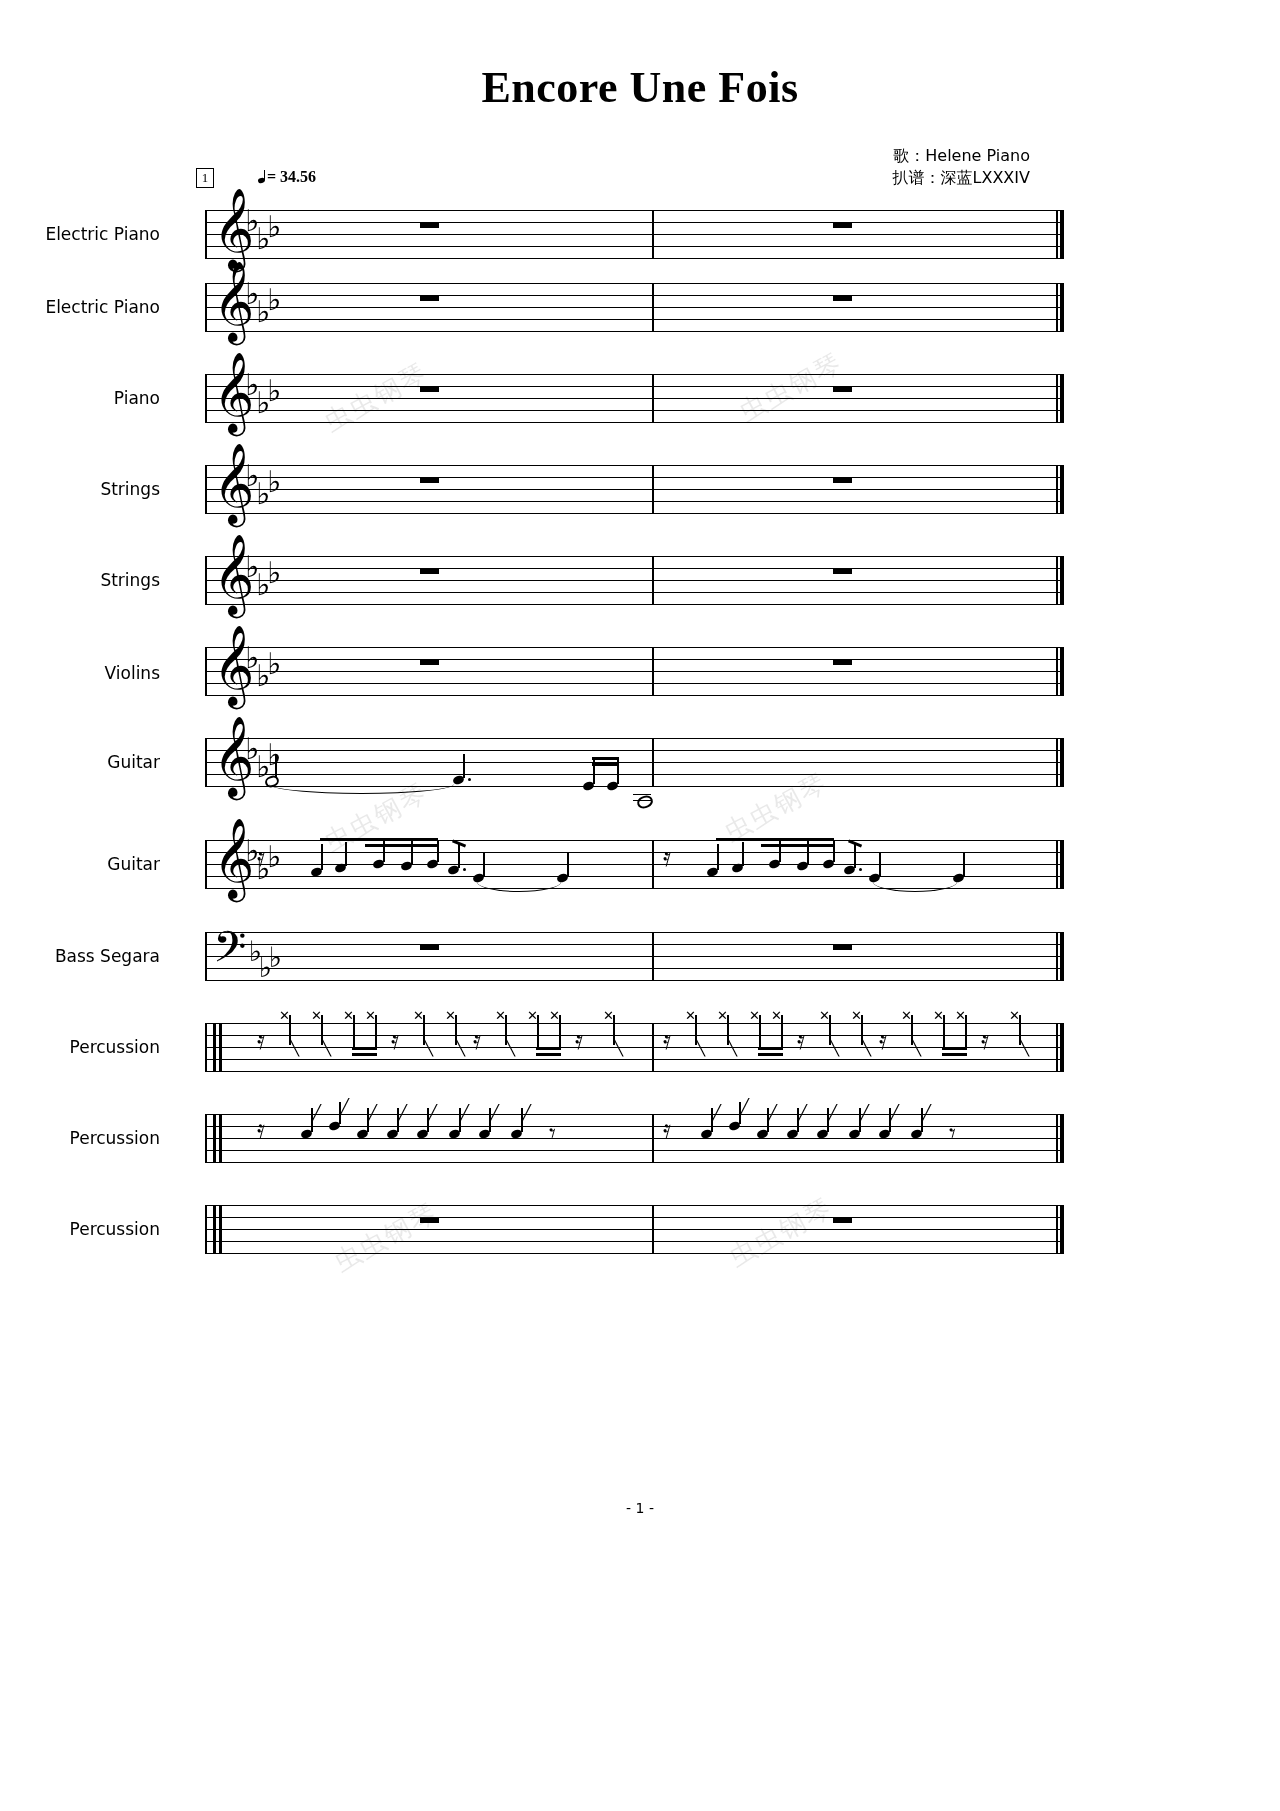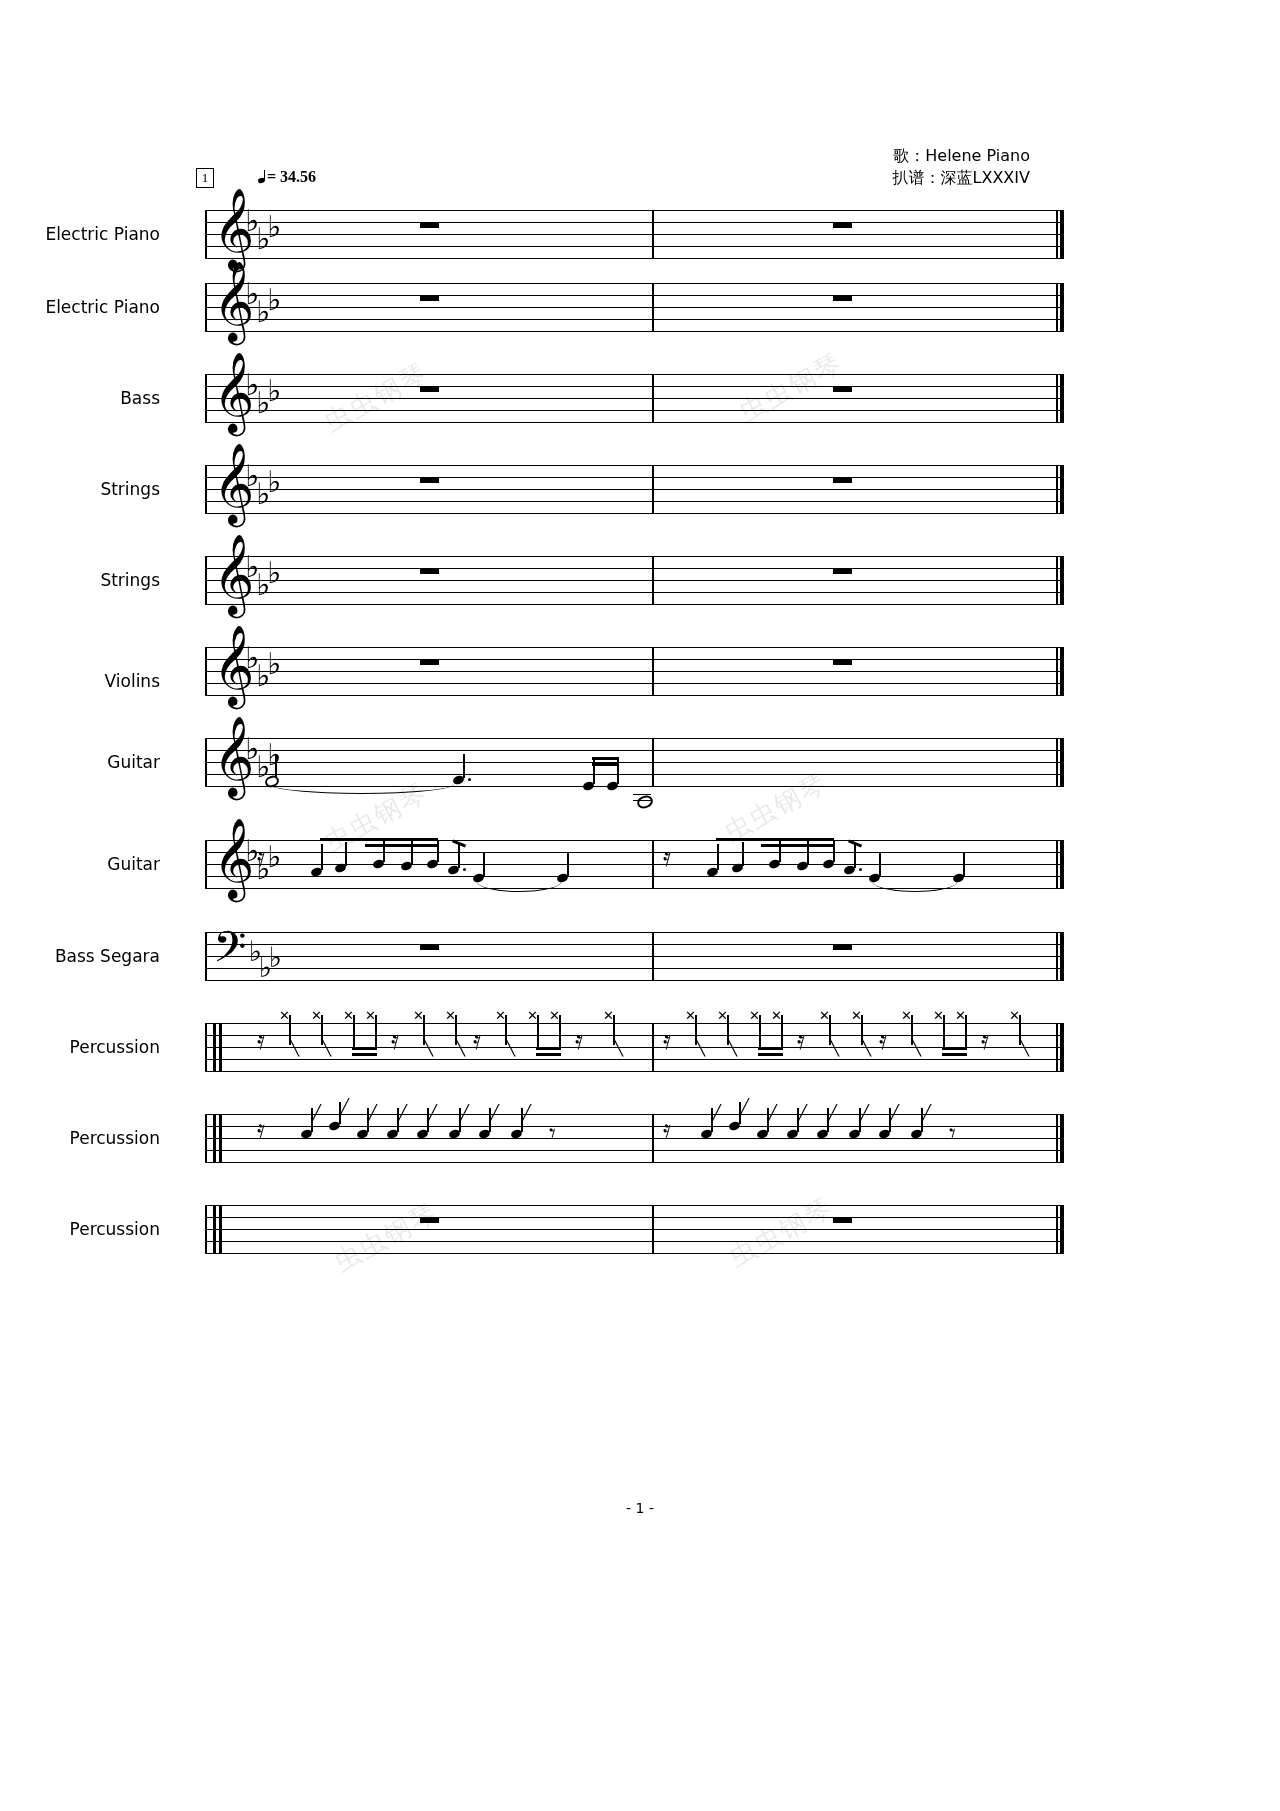--- a/index.html
+++ b/index.html
@@ -298,20 +298,21 @@
 
 <div class="page">
 
   <div class="watermark" style="left:320px; top:380px;">虫虫钢琴</div>
   <div class="watermark" style="left:735px; top:370px;">虫虫钢琴</div>
   <div class="watermark" style="left:320px; top:800px;">虫虫钢琴</div>
   <div class="watermark" style="left:720px; top:790px;">虫虫钢琴</div>
   <div class="watermark" style="left:330px; top:1220px;">虫虫钢琴</div>
   <div class="watermark" style="left:725px; top:1215px;">虫虫钢琴</div>
 
+  <div class="title">Encore Une Fois</div>
   <div class="credit c1">歌：Helene Piano</div>
   <div class="credit c2">扒谱：深蓝LXXXIV</div>
 
   <div class="rehearsal-mark">1</div>
   <div class="tempo"><span class="notehead"></span><span>= 34.56</span></div>
 
   <div class="system" style="top:210px;">
     <div class="staff-label" style="left:0; top:14px;">Electric Piano</div>
     <div class="staff">
       <div class="line l0"></div>
@@ -351,21 +352,21 @@
         <div class="flat" style="left:0px; top:-4px;">♭</div>
         <div class="flat" style="left:11px; top:14px;">♭</div>
         <div class="flat" style="left:22px; top:2px;">♭</div>
       </div>
       <div class="mrest" style="left:215px;"></div>
       <div class="mrest" style="left:628px;"></div>
     </div>
   </div>
 
   <div class="system" style="top:374px;">
-    <div class="staff-label" style="left:0; top:14px;">Bass</div>
+    <div class="staff-label" style="left:0; top:14px;">Piano</div>
     <div class="staff">
       <div class="line l0"></div>
         <div class="line l1"></div>
         <div class="line l2"></div>
         <div class="line l3"></div>
         <div class="line l4"></div>
       <div class="barline start"></div>
         <div class="barline mid"></div>
       <div class="barline end-thin"></div>
         <div class="barline end-thick"></div>
@@ -420,21 +421,21 @@
         <div class="flat" style="left:0px; top:-4px;">♭</div>
         <div class="flat" style="left:11px; top:14px;">♭</div>
         <div class="flat" style="left:22px; top:2px;">♭</div>
       </div>
       <div class="mrest" style="left:215px;"></div>
       <div class="mrest" style="left:628px;"></div>
     </div>
   </div>
 
   <div class="system" style="top:647px;">
-    <div class="staff-label" style="left:0; top:24px;">Violins</div>
+    <div class="staff-label" style="left:0; top:16px;">Violins</div>
     <div class="staff">
       <div class="line l0"></div>
         <div class="line l1"></div>
         <div class="line l2"></div>
         <div class="line l3"></div>
         <div class="line l4"></div>
       <div class="barline start"></div>
         <div class="barline mid"></div>
       <div class="barline end-thin"></div>
         <div class="barline end-thick"></div>

